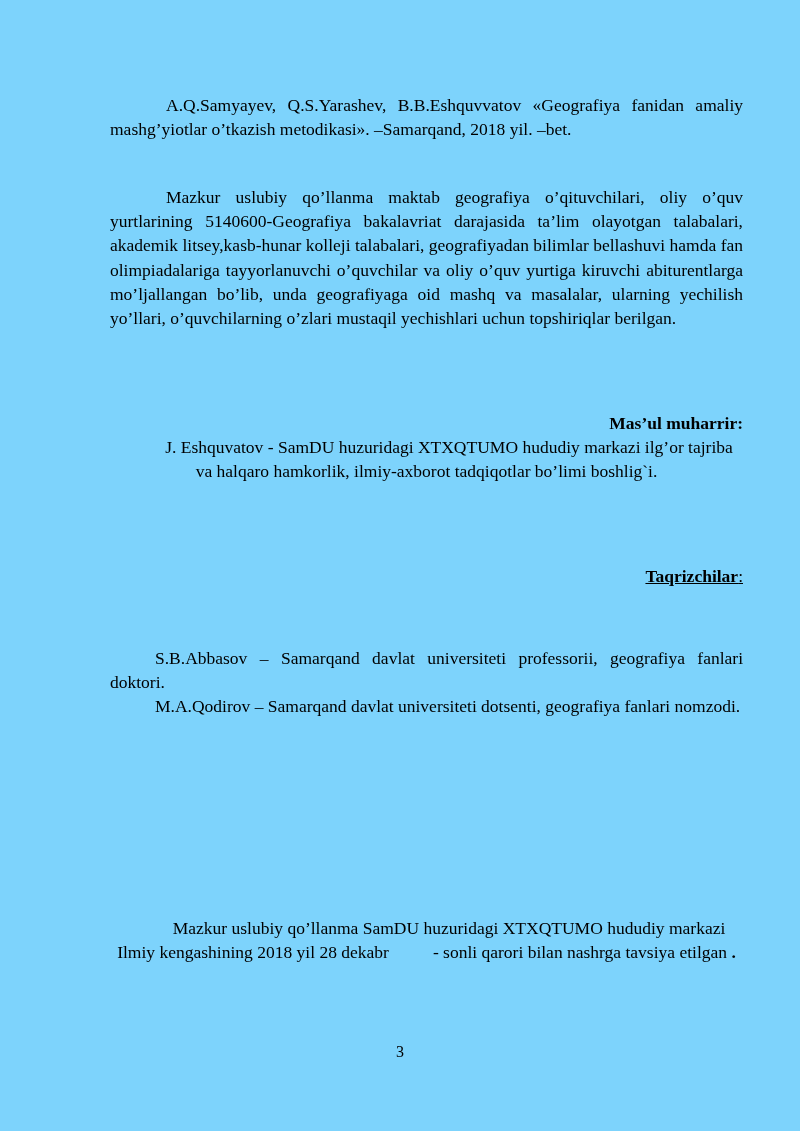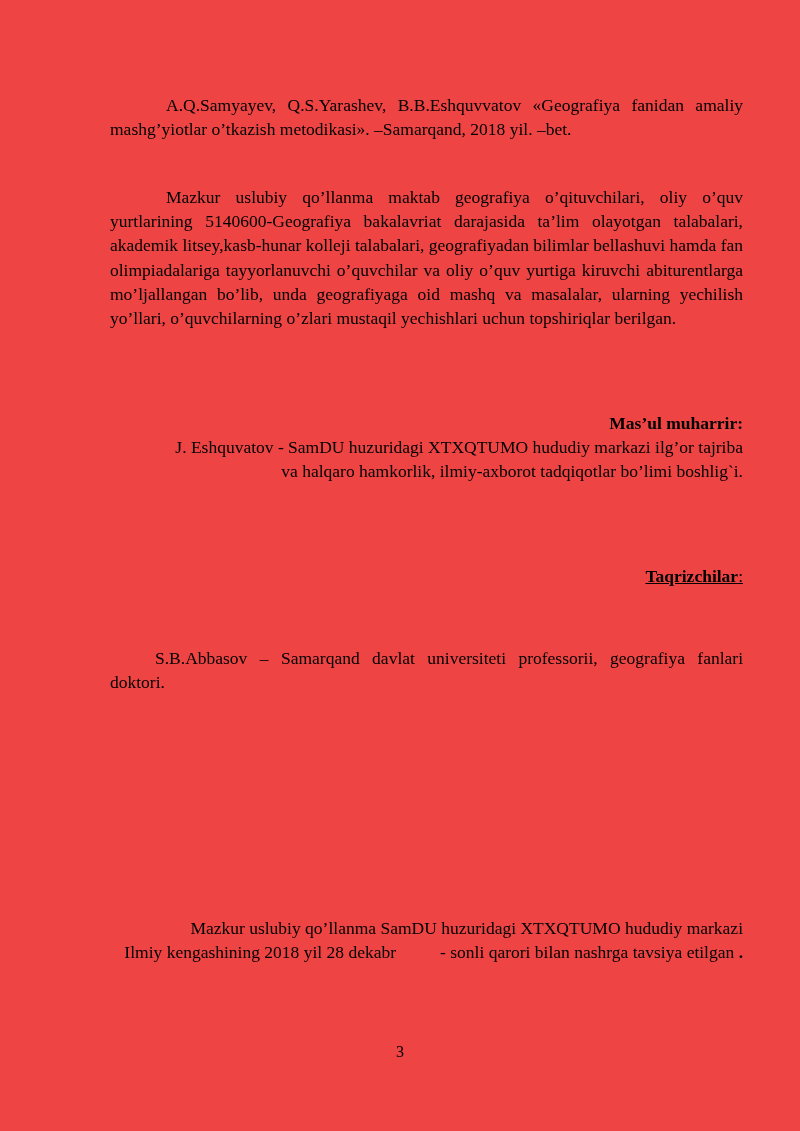--- a/index.html
+++ b/index.html
@@ -8,21 +8,21 @@
     background: #ffffff;
   }
   body {
     font-family: "Liberation Serif", "DejaVu Serif", serif;
     color: #000000;
   }
   .page {
     position: relative;
     width: 800px;
     height: 1131px;
-    background: #ef4444;
+    background: #7dd3fc;
     overflow: hidden;
     box-sizing: border-box;
   }
   .content {
     position: absolute;
     left: 110px;
     top: 0;
     width: 633px;
   }
   .para {
@@ -33,21 +33,21 @@
     margin: 0;
     hyphens: none;
   }
   .indent {
     text-indent: 56px;
   }
   .indent-sm {
     text-indent: 45px;
   }
   .left {
-    text-align: right;
+    text-align: center;
   }
   .bold {
     font-weight: bold;
   }
   .heading {
     font-size: 17.5px;
     line-height: 24.2px;
     font-weight: bold;
     margin: 0;
     padding-left: 45px;
@@ -99,20 +99,21 @@
     <div class="blk-editor">
       <p class="para indent-sm left">J. Eshquvatov -  SamDU huzuridagi XTXQTUMO hududiy markazi ilg’or tajriba va  halqaro hamkorlik, ilmiy-axborot  tadqiqotlar bo’limi boshlig`i.</p>
     </div>
 
     <div class="blk-review-h">
       <p class="heading"><span>Taqrizchilar</span><span class="regular">:</span></p>
     </div>
 
     <div class="blk-reviewers">
       <p class="para indent-sm">S.B.Abbasov  –  Samarqand davlat universiteti professorii, geografiya  fanlari doktori.</p>
+      <p class="para indent-sm">M.A.Qodirov  –   Samarqand davlat universiteti dotsenti, geografiya fanlari nomzodi.</p>
     </div>
 
     <div class="blk-note">
       <p class="para indent-sm left"><span>Mazkur uslubiy qo’llanma SamDU huzuridagi XTXQTUMO hududiy markazi Ilmiy kengashining 2018 yil 28 dekabr</span><span class="gap-wide"></span><span>- sonli qarori bilan nashrga tavsiya etilgan</span> <span class="bold">.</span></p>
     </div>
 
   </div>
 
   <div class="pagenum">3</div>
 </div>

